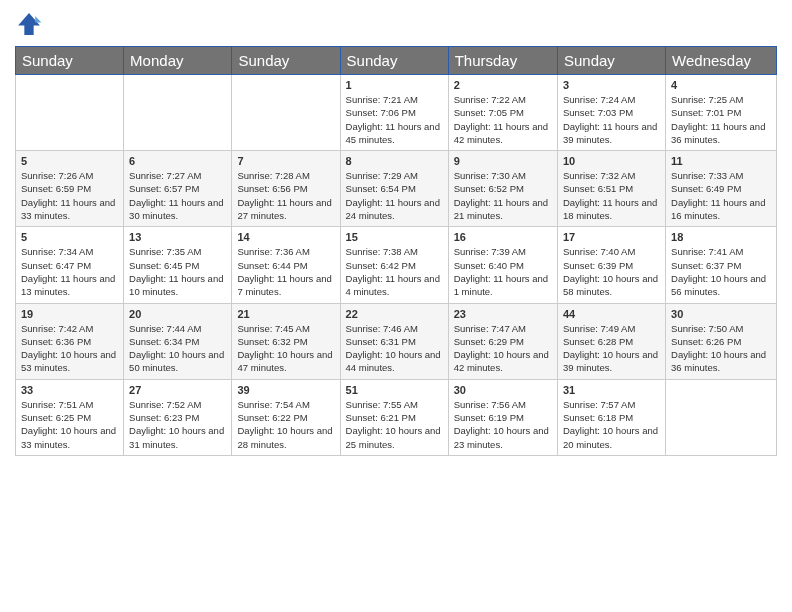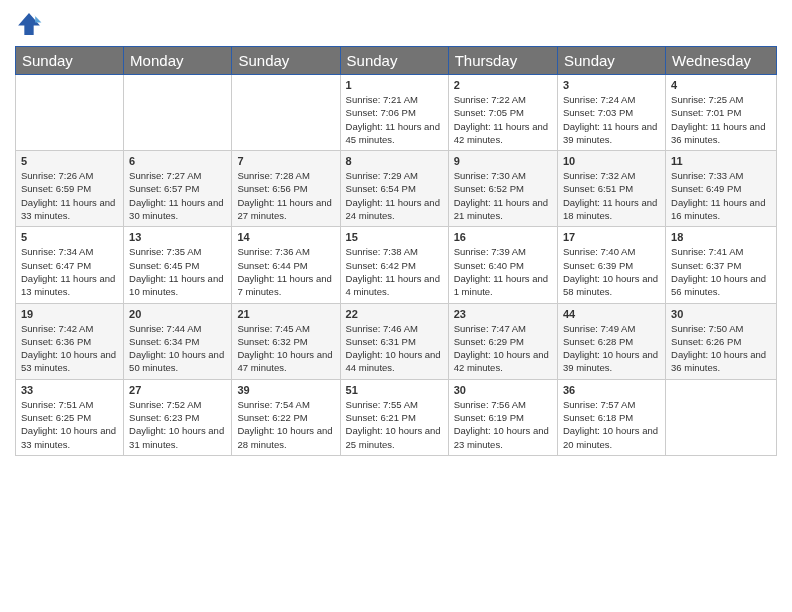--- a/index.html
+++ b/index.html
@@ -256,20 +256,20 @@
           </td>
           <td>
             <span class="day-num">51</span>
             <div class="day-info">Sunrise: 7:55 AM<br>Sunset: 6:21 PM<br>Daylight: 10 hours and 25 minutes.</div>
           </td>
           <td>
             <span class="day-num">30</span>
             <div class="day-info">Sunrise: 7:56 AM<br>Sunset: 6:19 PM<br>Daylight: 10 hours and 23 minutes.</div>
           </td>
           <td>
-            <span class="day-num">36</span>
+            <span class="day-num">31</span>
             <div class="day-info">Sunrise: 7:57 AM<br>Sunset: 6:18 PM<br>Daylight: 10 hours and 20 minutes.</div>
           </td>
           <td class="empty-cell"></td>
         </tr>
       </tbody>
   </table>
 </div>
 
 </body></html>

